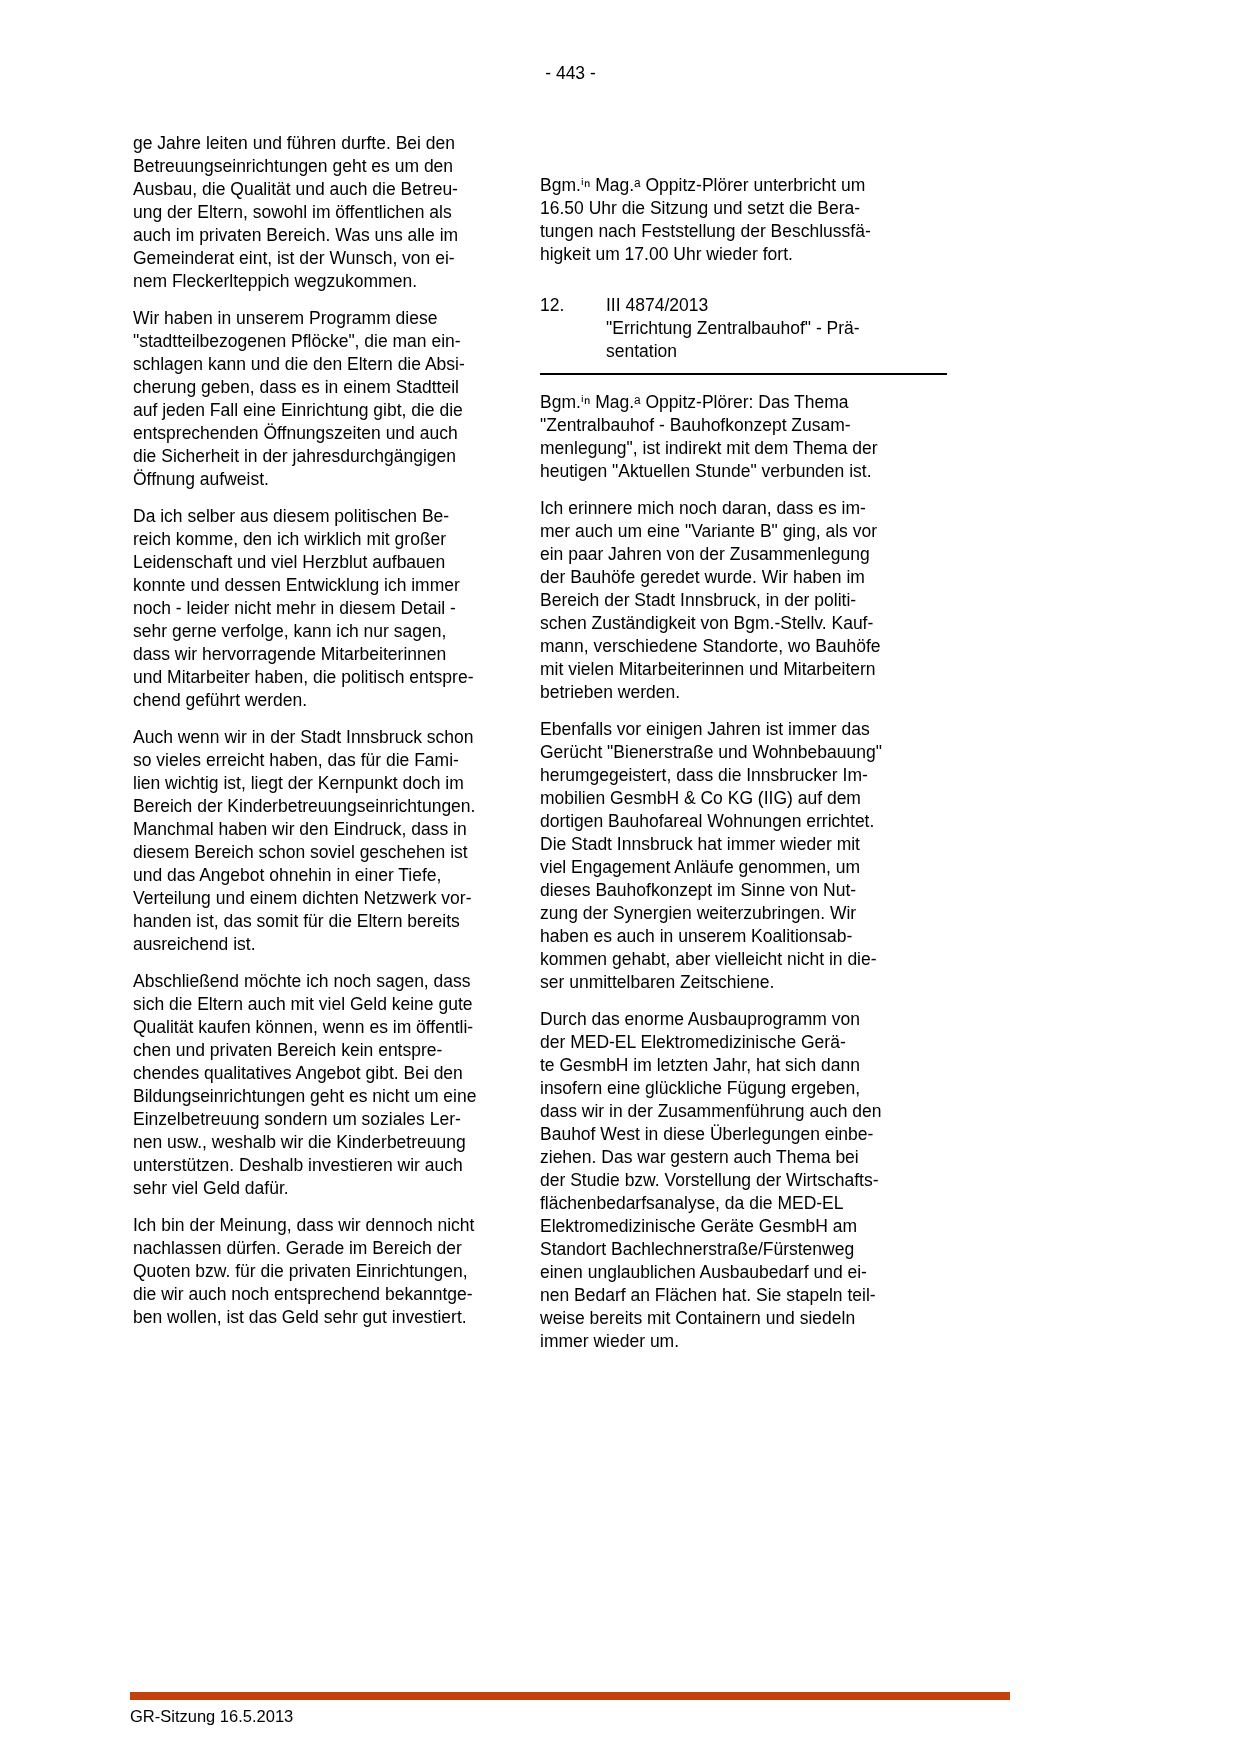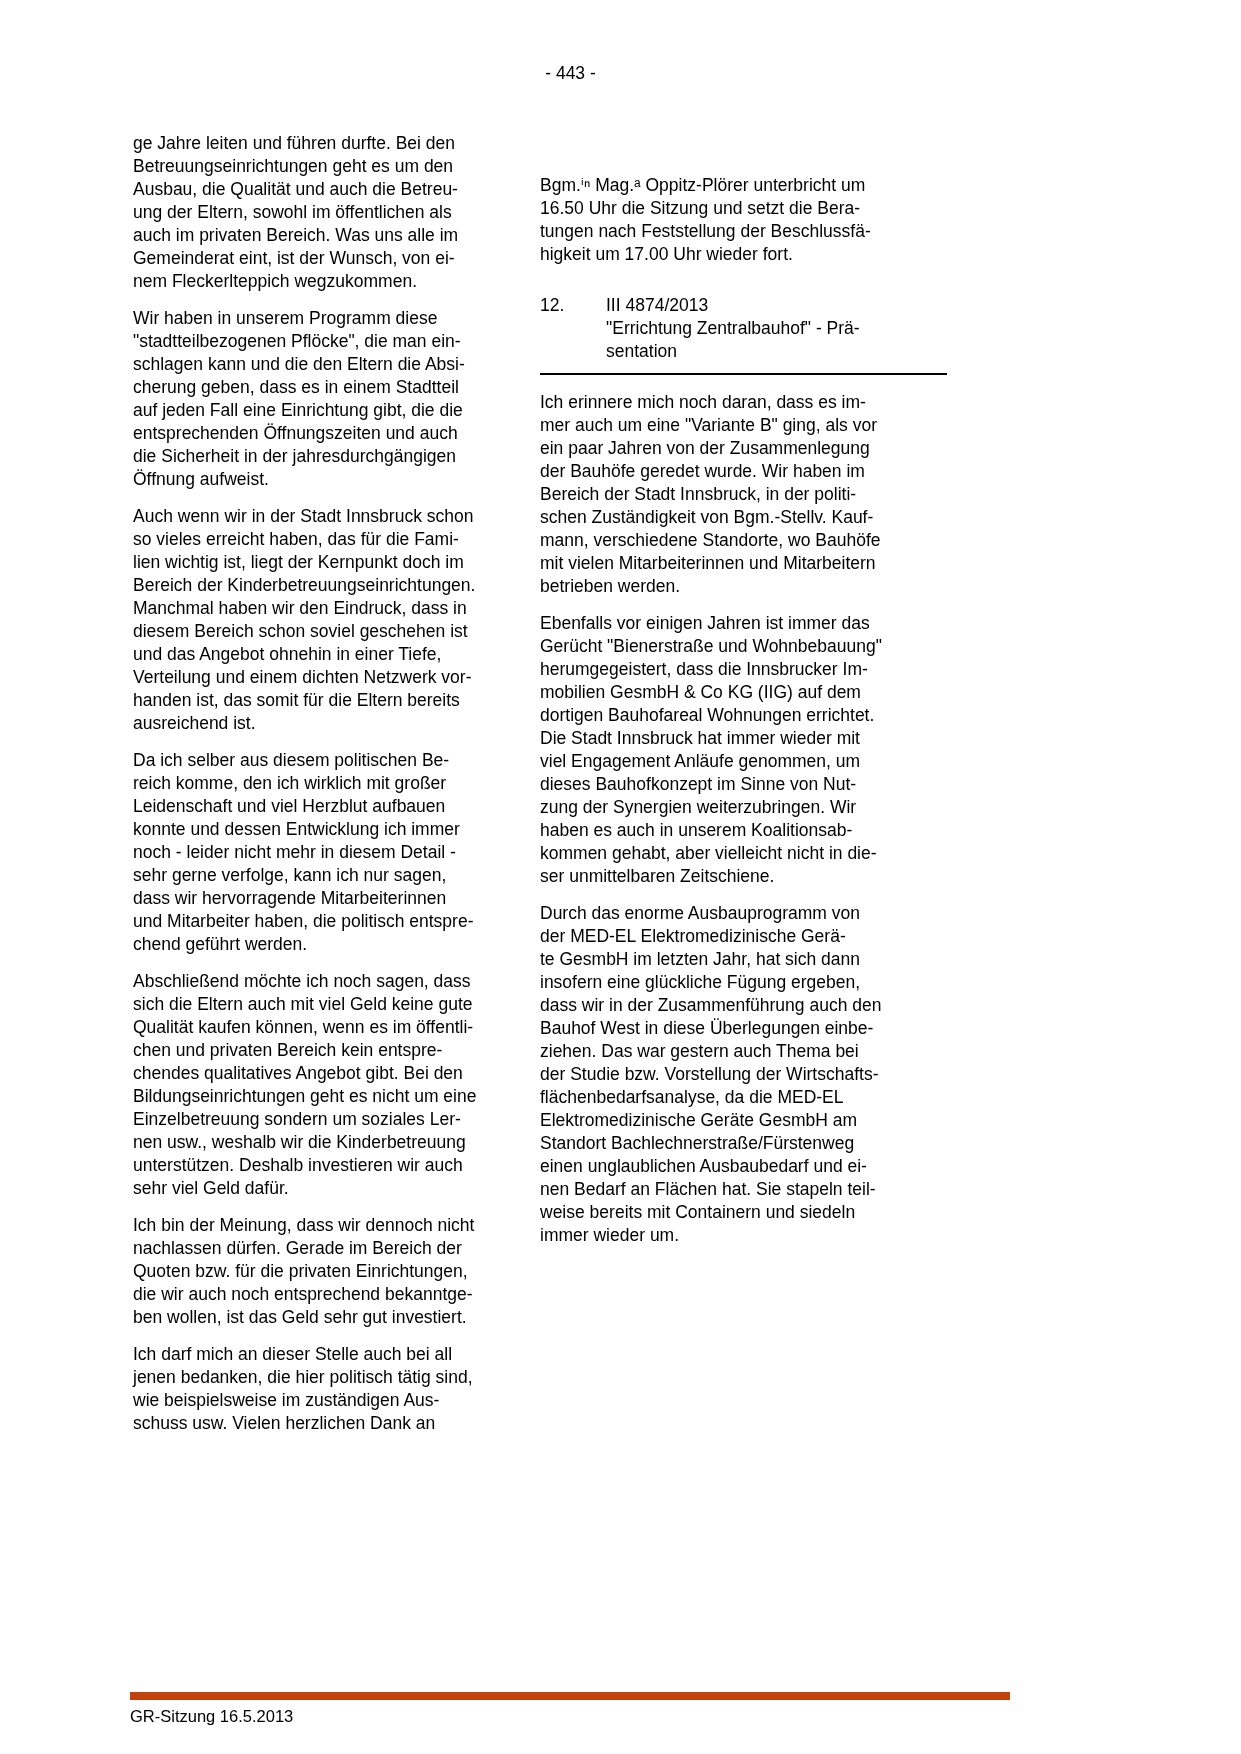--- a/index.html
+++ b/index.html
@@ -93,75 +93,75 @@
 Gemeinderat eint, ist der Wunsch, von ei-
 nem Fleckerlteppich wegzukommen.</p>
       <p>Wir haben in unserem Programm diese
 "stadtteilbezogenen Pflöcke", die man ein-
 schlagen kann und die den Eltern die Absi-
 cherung geben, dass es in einem Stadtteil
 auf jeden Fall eine Einrichtung gibt, die die
 entsprechenden Öffnungszeiten und auch
 die Sicherheit in der jahresdurchgängigen
 Öffnung aufweist.</p>
+      <p>Da ich selber aus diesem politischen Be-
+reich komme, den ich wirklich mit großer
+Leidenschaft und viel Herzblut aufbauen
+konnte und dessen Entwicklung ich immer
+noch - leider nicht mehr in diesem Detail -
+sehr gerne verfolge, kann ich nur sagen,
+dass wir hervorragende Mitarbeiterinnen
+und Mitarbeiter haben, die politisch entspre-
+chend geführt werden.</p>
       <p>Auch wenn wir in der Stadt Innsbruck schon
 so vieles erreicht haben, das für die Fami-
 lien wichtig ist, liegt der Kernpunkt doch im
 Bereich der Kinderbetreuungseinrichtungen.
 Manchmal haben wir den Eindruck, dass in
 diesem Bereich schon soviel geschehen ist
 und das Angebot ohnehin in einer Tiefe,
 Verteilung und einem dichten Netzwerk vor-
 handen ist, das somit für die Eltern bereits
 ausreichend ist.</p>
-      <p>Da ich selber aus diesem politischen Be-
-reich komme, den ich wirklich mit großer
-Leidenschaft und viel Herzblut aufbauen
-konnte und dessen Entwicklung ich immer
-noch - leider nicht mehr in diesem Detail -
-sehr gerne verfolge, kann ich nur sagen,
-dass wir hervorragende Mitarbeiterinnen
-und Mitarbeiter haben, die politisch entspre-
-chend geführt werden.</p>
       <p>Abschließend möchte ich noch sagen, dass
 sich die Eltern auch mit viel Geld keine gute
 Qualität kaufen können, wenn es im öffentli-
 chen und privaten Bereich kein entspre-
 chendes qualitatives Angebot gibt. Bei den
 Bildungseinrichtungen geht es nicht um eine
 Einzelbetreuung sondern um soziales Ler-
 nen usw., weshalb wir die Kinderbetreuung
 unterstützen. Deshalb investieren wir auch
 sehr viel Geld dafür.</p>
       <p>Ich bin der Meinung, dass wir dennoch nicht
 nachlassen dürfen. Gerade im Bereich der
 Quoten bzw. für die privaten Einrichtungen,
 die wir auch noch entsprechend bekanntge-
 ben wollen, ist das Geld sehr gut investiert.</p>
-      <p>Ich darf mich an dieser Stelle auch bei all
-jenen bedanken, die hier politisch tätig sind,
-wie beispielsweise im zuständigen Aus-
-schuss usw. Vielen herzlichen Dank an</p>
     </div>
 
     <div class="col">
       <p class="space-before-lg">Bgm.ⁱⁿ Mag.ᵃ Oppitz-Plörer unterbricht um
 16.50 Uhr die Sitzung und setzt die Bera-
 tungen nach Feststellung der Beschlussfä-
 higkeit um 17.00 Uhr wieder fort.</p>
 
       <div class="agenda-item">
         <div class="agenda-head">
           <span class="agenda-num">12.</span>
           <span class="agenda-ref">III 4874/2013</span>
         </div>
         <div class="agenda-title">"Errichtung Zentralbauhof" - Prä-
 sentation</div>
       </div>
 
+      <p>Bgm.ⁱⁿ Mag.ᵃ Oppitz-Plörer: Das Thema
+"Zentralbauhof - Bauhofkonzept Zusam-
+menlegung", ist indirekt mit dem Thema der
+heutigen "Aktuellen Stunde" verbunden ist.</p>
       <p>Ich erinnere mich noch daran, dass es im-
 mer auch um eine "Variante B" ging, als vor
 ein paar Jahren von der Zusammenlegung
 der Bauhöfe geredet wurde. Wir haben im
 Bereich der Stadt Innsbruck, in der politi-
 schen Zuständigkeit von Bgm.-Stellv. Kauf-
 mann, verschiedene Standorte, wo Bauhöfe
 mit vielen Mitarbeiterinnen und Mitarbeitern
 betrieben werden.</p>
       <p>Ebenfalls vor einigen Jahren ist immer das

